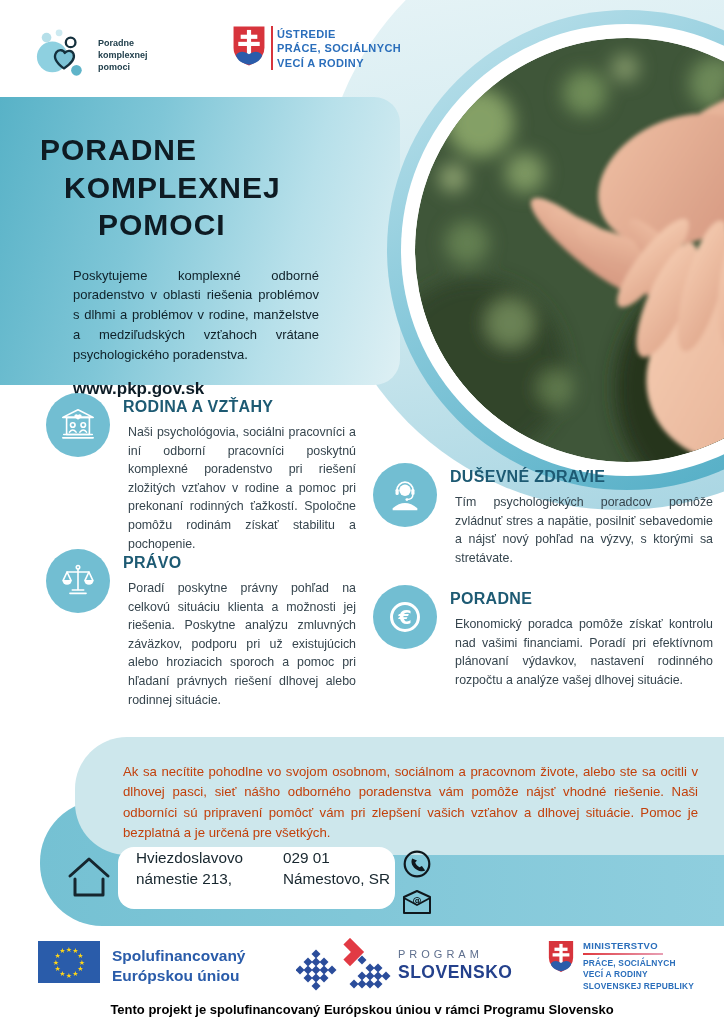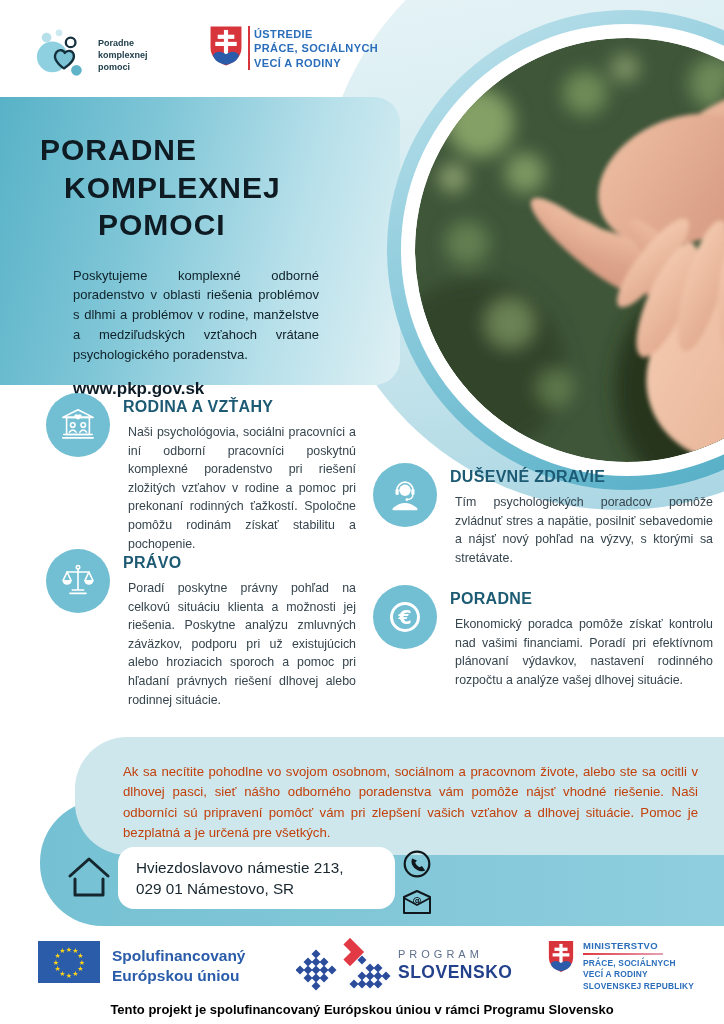--- a/index.html
+++ b/index.html
@@ -2,21 +2,21 @@
 <html><head>
 <meta charset="utf-8">
 <style>
   html,body{margin:0;padding:0;background:#fff;}
   .page{position:relative;width:724px;height:1024px;background:#fff;overflow:hidden;
         font-family:"Liberation Sans",sans-serif;color:#12232c;padding-left:40px;}
 
   
   .brand{position:absolute;left:34px;top:26px;display:flex;gap:10px;align-items:center;}
   .brand-text{font-size:9px;font-weight:bold;color:#22404d;line-height:1.35;}
-  .gov-logo{position:absolute;left:208px;top:24px;display:flex;gap:4px;align-items:flex-start;justify-content:space-between;}
+  .gov-logo{position:absolute;left:231px;top:24px;display:flex;gap:4px;align-items:flex-start;justify-content:space-between;}
   .gov-divider{width:2px;height:44px;background:#d7343c;margin-top:2px;}
   .gov-text{font-size:11px;font-weight:bold;color:#2a6ebb;line-height:1.3;letter-spacing:.4px;padding-top:3px;}
 
   
   .bg-circle-light{position:absolute;left:320px;top:-90px;width:600px;height:600px;border-radius:50%;
       background:linear-gradient(170deg,#ecf6f8 0%,#cfe9ef 55%,#a4d3e1 100%);z-index:0;}
   .ring-circle{position:absolute;left:387px;top:10px;width:480px;height:480px;border-radius:50%;
       background:linear-gradient(150deg,#c3e4ed 0%,#86c8da 45%,#4aa9c2 100%);z-index:2;}
   .photo-white{position:absolute;left:401px;top:24px;width:452px;height:452px;border-radius:50%;background:#fff;z-index:3;}
   .photo{position:absolute;left:415px;top:38px;width:424px;height:424px;border-radius:50%;overflow:hidden;z-index:4;}
@@ -42,21 +42,21 @@
   .svc-dusevne{left:373px;top:463px;width:345px;}
   .svc-financie{left:373px;top:585px;width:345px;}
 
   
   .contact-band{position:absolute;left:40px;top:800px;width:684px;height:126px;z-index:5;
       border-radius:62px 0 0 62px;background:linear-gradient(90deg,#75c1d3,#8fcede);}
   .info-box{position:absolute;left:75px;top:737px;width:649px;height:118px;z-index:6;
       border-radius:52px 0 0 52px;background:#cde7ec;box-sizing:border-box;
       padding:25px 26px 0 48px;font-size:13.2px;line-height:1.55;text-align:justify;color:#c2410c;}
   .house{position:absolute;left:64px;top:852px;z-index:7;}
-  .white-box{position:absolute;z-index:7;background:#fff;border-radius:16px;display:flex;flex-direction:column;
+  .white-box{position:absolute;z-index:7;background:#fff;border-radius:16px;display:flex;flex-direction:row;
       justify-content:center;padding-left:18px;box-sizing:border-box;font-size:15.3px;color:#17262e;line-height:1.38;}
   .addr-box{left:118px;top:847px;width:277px;height:62px;}
   .tel-box{left:446px;top:847px;width:254px;height:62px;}
   .cicons{position:absolute;left:401px;top:849px;z-index:7;display:flex;flex-direction:column;gap:6px;align-items:center;}
 
   
   .eu-flag{position:absolute;left:38px;top:941px;z-index:5;}
   .eu-text{position:absolute;left:112px;top:946px;z-index:5;font-size:15.5px;font-weight:bold;color:#2a5caa;line-height:1.3;}
   .ps-logo{position:absolute;left:296px;top:938px;z-index:5;}
   .ps-text{position:absolute;left:398px;top:948px;z-index:5;}

